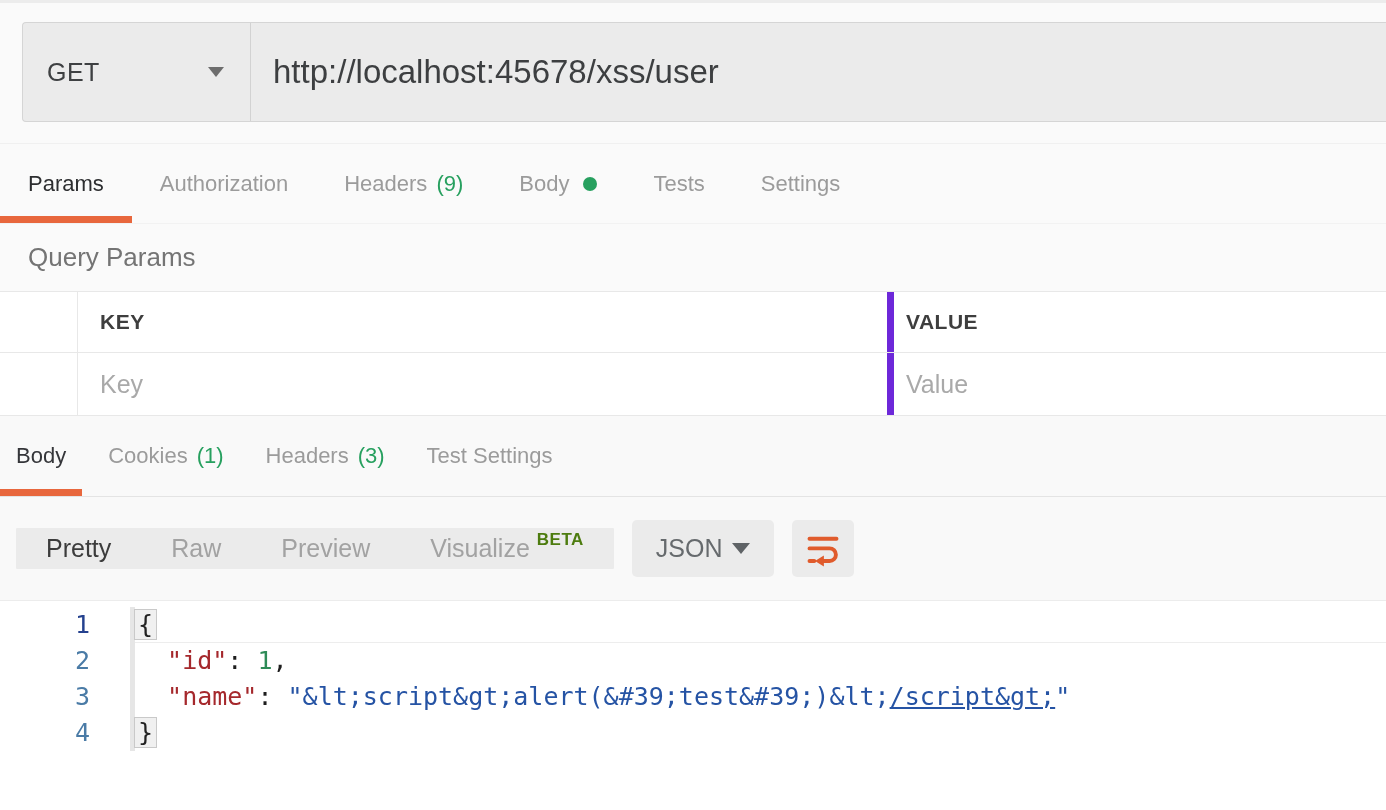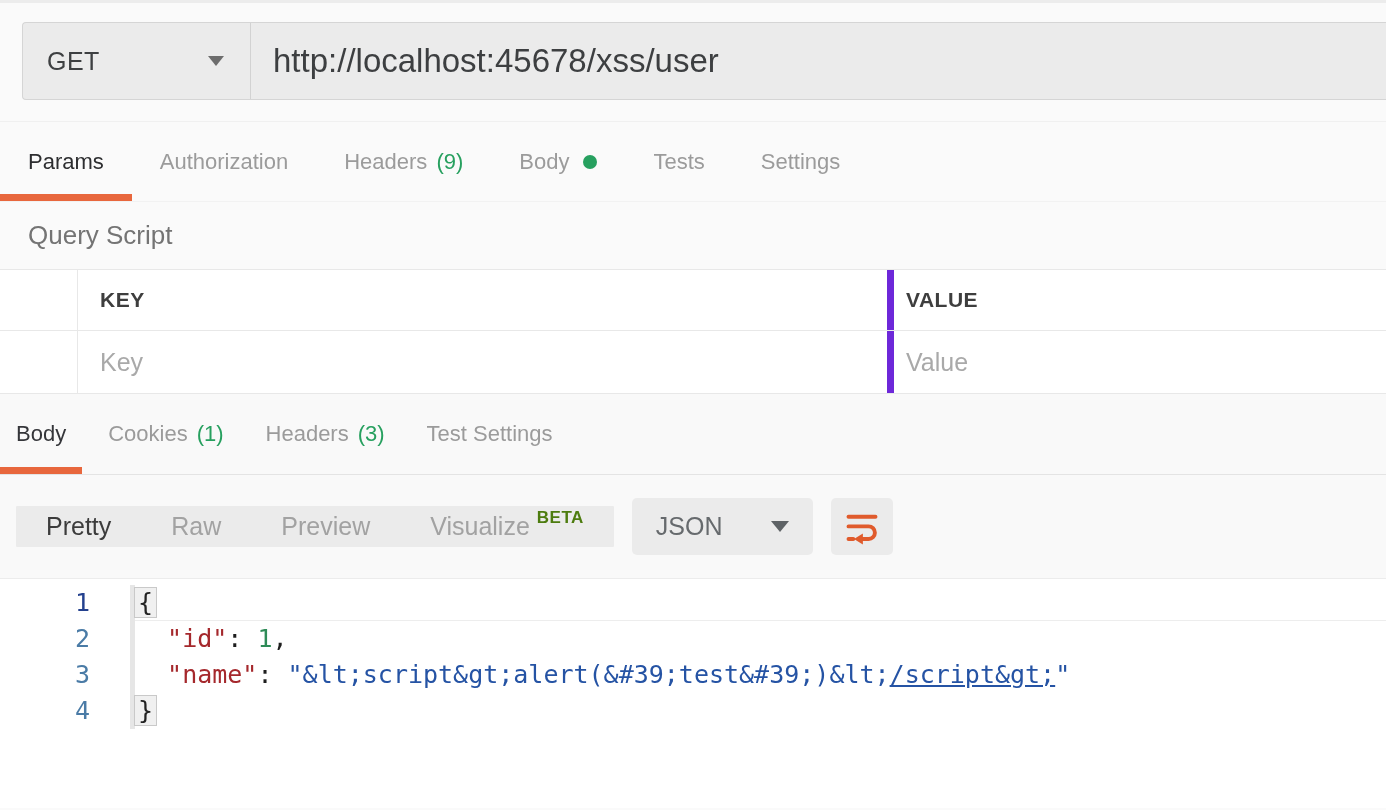--- a/index.html
+++ b/index.html
@@ -11,21 +11,21 @@
   }
 
   
   .topbar {
     border-top:3px solid #ececec;
     padding:19px 0 21px 22px;
     border-bottom:1px solid #f0f0f0;
     background:#fafafa;
   }
   .url-box {
-    height:78px; display:flex;
+    height:100px; display:flex;
     background:#ebebeb;
     border:1px solid #d5d5d5; border-right:none;
     border-radius:4px 0 0 4px;
   }
   .method-seg {
     width:228px; flex:0 0 228px;
     border-right:1px solid #d2d2d2;
     display:flex; align-items:center; justify-content:space-between;
     padding:0 26px 0 24px; cursor:pointer;
   }
@@ -89,21 +89,21 @@
   .mode-item {
     padding:0 30px; font-size:25px; color:#a2a2a2; cursor:pointer;
     display:flex; align-items:flex-start; height:100%; align-items:center;
   }
   .mode-item.active { color:#3c3c3c; }
   .beta-sup {
     font-size:17px; font-weight:bold; color:#4d7c0f;
     position:relative; top:-9px; margin-left:7px; letter-spacing:.5px;
   }
   .format-box {
-    margin-left:18px; height:57px; width:181px;
+    margin-left:18px; height:57px; width:142px;
     background:#ebebeb; border-radius:5px;
     display:flex; align-items:center; justify-content:space-between;
     padding:0 24px; cursor:pointer;
   }
   .format-label { font-size:25px; color:#666a6d; }
   .format-box .caret-down { border-left-width:9px; border-right-width:9px; border-top-width:11px; border-top-color:#5f6366; }
   .wrap-box {
     margin-left:18px; width:62px; height:57px;
     background:#ebebeb; border-radius:5px;
     display:flex; align-items:center; justify-content:center; cursor:pointer;
@@ -164,21 +164,21 @@
     <span class="green-dot"></span>
   </div>
   <div class="tab">
     <span>Tests</span>
   </div>
   <div class="tab">
     <span>Settings</span>
   </div>
 </div>
 
-<div class="qp-heading">Query Script</div>
+<div class="qp-heading">Query Params</div>
 
 <div class="param-table">
   <div class="p-row header">
     <div class="cell cell-handle"></div>
     <div class="cell cell-key">
       <span class="col-header">KEY</span>
     </div>
     <div class="cell cell-value">
       <span class="col-header">VALUE</span>
     </div>

